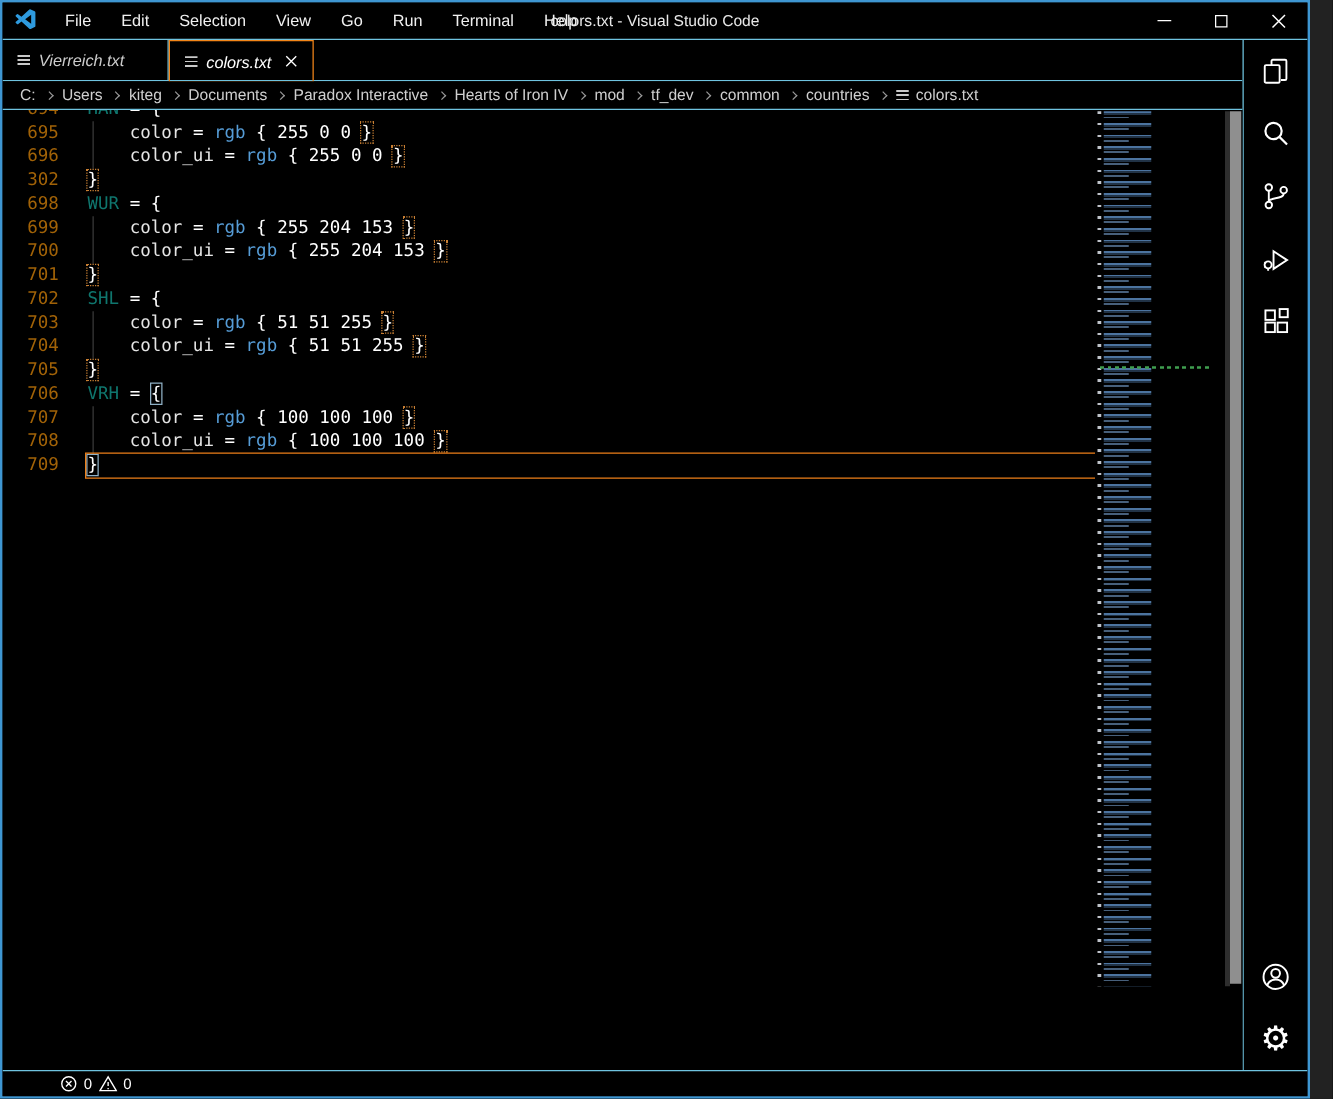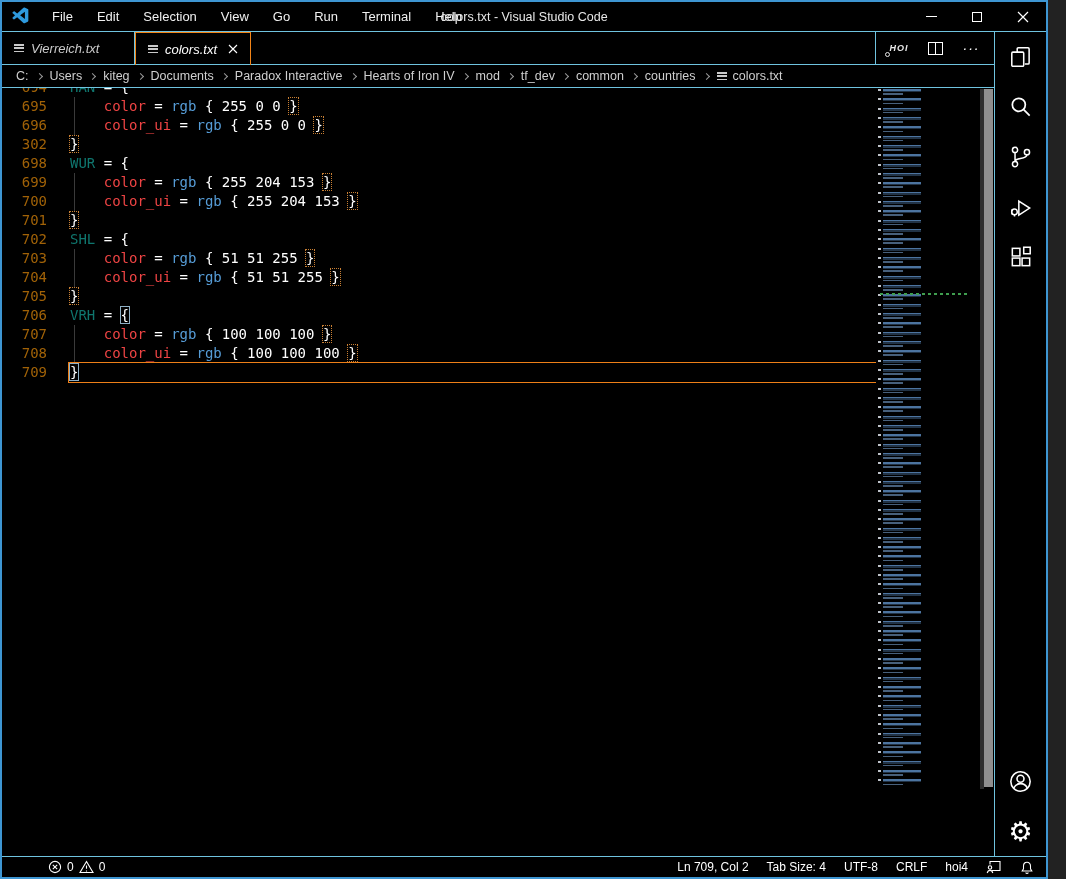--- a/index.html
+++ b/index.html
@@ -50,21 +50,21 @@
   
   .editor{flex:1;display:flex;min-height:0;position:relative;background:#000;}
   .code-col{flex:1;overflow:hidden;position:relative;}
   .code-lines{margin-top:-10px;}
   .row{display:flex;height:19px;line-height:19px;position:relative;
     font-family:"DejaVu Sans Mono","Liberation Mono",monospace;font-size:14px;}
   .gutter{width:68px;padding-right:23px;text-align:right;color:#a16207;flex:none;}
   .ctext{white-space:pre;}
   .c-p{color:#ffffff;}
   .c-t{color:#0f766e;}
-  .c-i{color:#ef4444;}
+  .c-i{color:#e5e5e5;}
   .c-k{color:#569CD6;}
   .c-ub{color:#ffffff;outline:1px dotted #c87f33;}
   .c-mb{color:#ffffff;outline:1px solid #8fb0c5;}
   .guide{position:absolute;left:72px;top:0;bottom:0;width:1px;background:#3a3a3a;}
   .curbox{position:absolute;left:66px;width:822px;top:-1px;height:21px;border:1px solid #ED7F18;pointer-events:none;}
   
   .minimap{width:104px;flex:none;position:relative;}
   .mm-area{position:absolute;top:1px;left:0;right:0;height:700px;}
   .mm-col{position:absolute;top:0;bottom:0;}
   .mm-c1{left:2px;width:3px;background:repeating-linear-gradient(to bottom,rgba(225,230,238,.85) 0 2px,transparent 2px 9.33px);}
@@ -135,31 +135,20 @@
           <span>Vierreich.txt</span>
         </div>
         <div class="tab active">
           <span class="file-lines-icon"></span>
           <span>colors.txt</span>
           <svg class="tab-close" width="10" height="10" viewBox="0 0 10 10">
               <path stroke="#fff" stroke-width="1.1" d="M1 1l8 8M9 1L1 9"></path>
             </svg>
         </div>
         <div class="tab-spacer"></div>
-        <div class="editor-actions">
-          <div class="ea-item">
-            <span class="hoi-wrap"><span>HOI</span><span class="hoi-mag"></span></span>
-          </div>
-          <div class="ea-item">
-            <span class="split-icon"></span>
-          </div>
-          <div class="ea-item">
-            <span class="more-dots">···</span>
-          </div>
-        </div>
       </div>
 
       <div class="breadcrumb">
           <span class="bc-item"><span>C:</span></span>
           <span class="chev"></span>
           <span class="bc-item"><span>Users</span></span>
           <span class="chev"></span>
           <span class="bc-item"><span>kiteg</span></span>
           <span class="chev"></span>
           <span class="bc-item"><span>Documents</span></span>
@@ -335,34 +324,14 @@
       </span>
       <span>0</span>
       <span class="sb-icon">
         <svg width="15" height="14" viewBox="0 0 15 14" fill="none" stroke="#fff" stroke-width="1.1">
             <path d="M7.5 1.5 14 12.5H1z"></path>
             <path d="M7.5 5.5v3.2M7.5 10.4v1"></path>
           </svg>
       </span>
       <span>0</span>
     </div>
-    <div class="sb-right">
-      <span class="sb-item">Ln 709, Col 2</span>
-      <span class="sb-item">Tab Size: 4</span>
-      <span class="sb-item">UTF-8</span>
-      <span class="sb-item">CRLF</span>
-      <span class="sb-item">hoi4</span>
-      <span class="sb-item">
-        <svg width="16" height="14" viewBox="0 0 16 14" fill="none" stroke="#fff" stroke-width="1.1">
-          <path d="M5.5 10.5H14V1.5H4v3"></path>
-            <circle cx="4" cy="7.5" r="1.7"></circle>
-            <path d="M1.2 13c.5-1.8 1.4-2.6 2.8-2.6s2.3.8 2.8 2.6"></path>
-        </svg>
-      </span>
-      <span class="sb-item" style="padding-right:12px">
-        <svg width="14" height="15" viewBox="0 0 16 16" fill="none" stroke="#fff" stroke-width="1.2">
-          <path d="M8 2c-2.5 0-4 1.7-4 4.2V9.5L2.5 12h11L12 9.5V6.2C12 3.7 10.5 2 8 2z"></path>
-            <path d="M6.5 13.7c.3.8.8 1.2 1.5 1.2s1.2-.4 1.5-1.2"></path>
-        </svg>
-      </span>
-    </div>
   </div>
 </div>
 
 </body></html>

